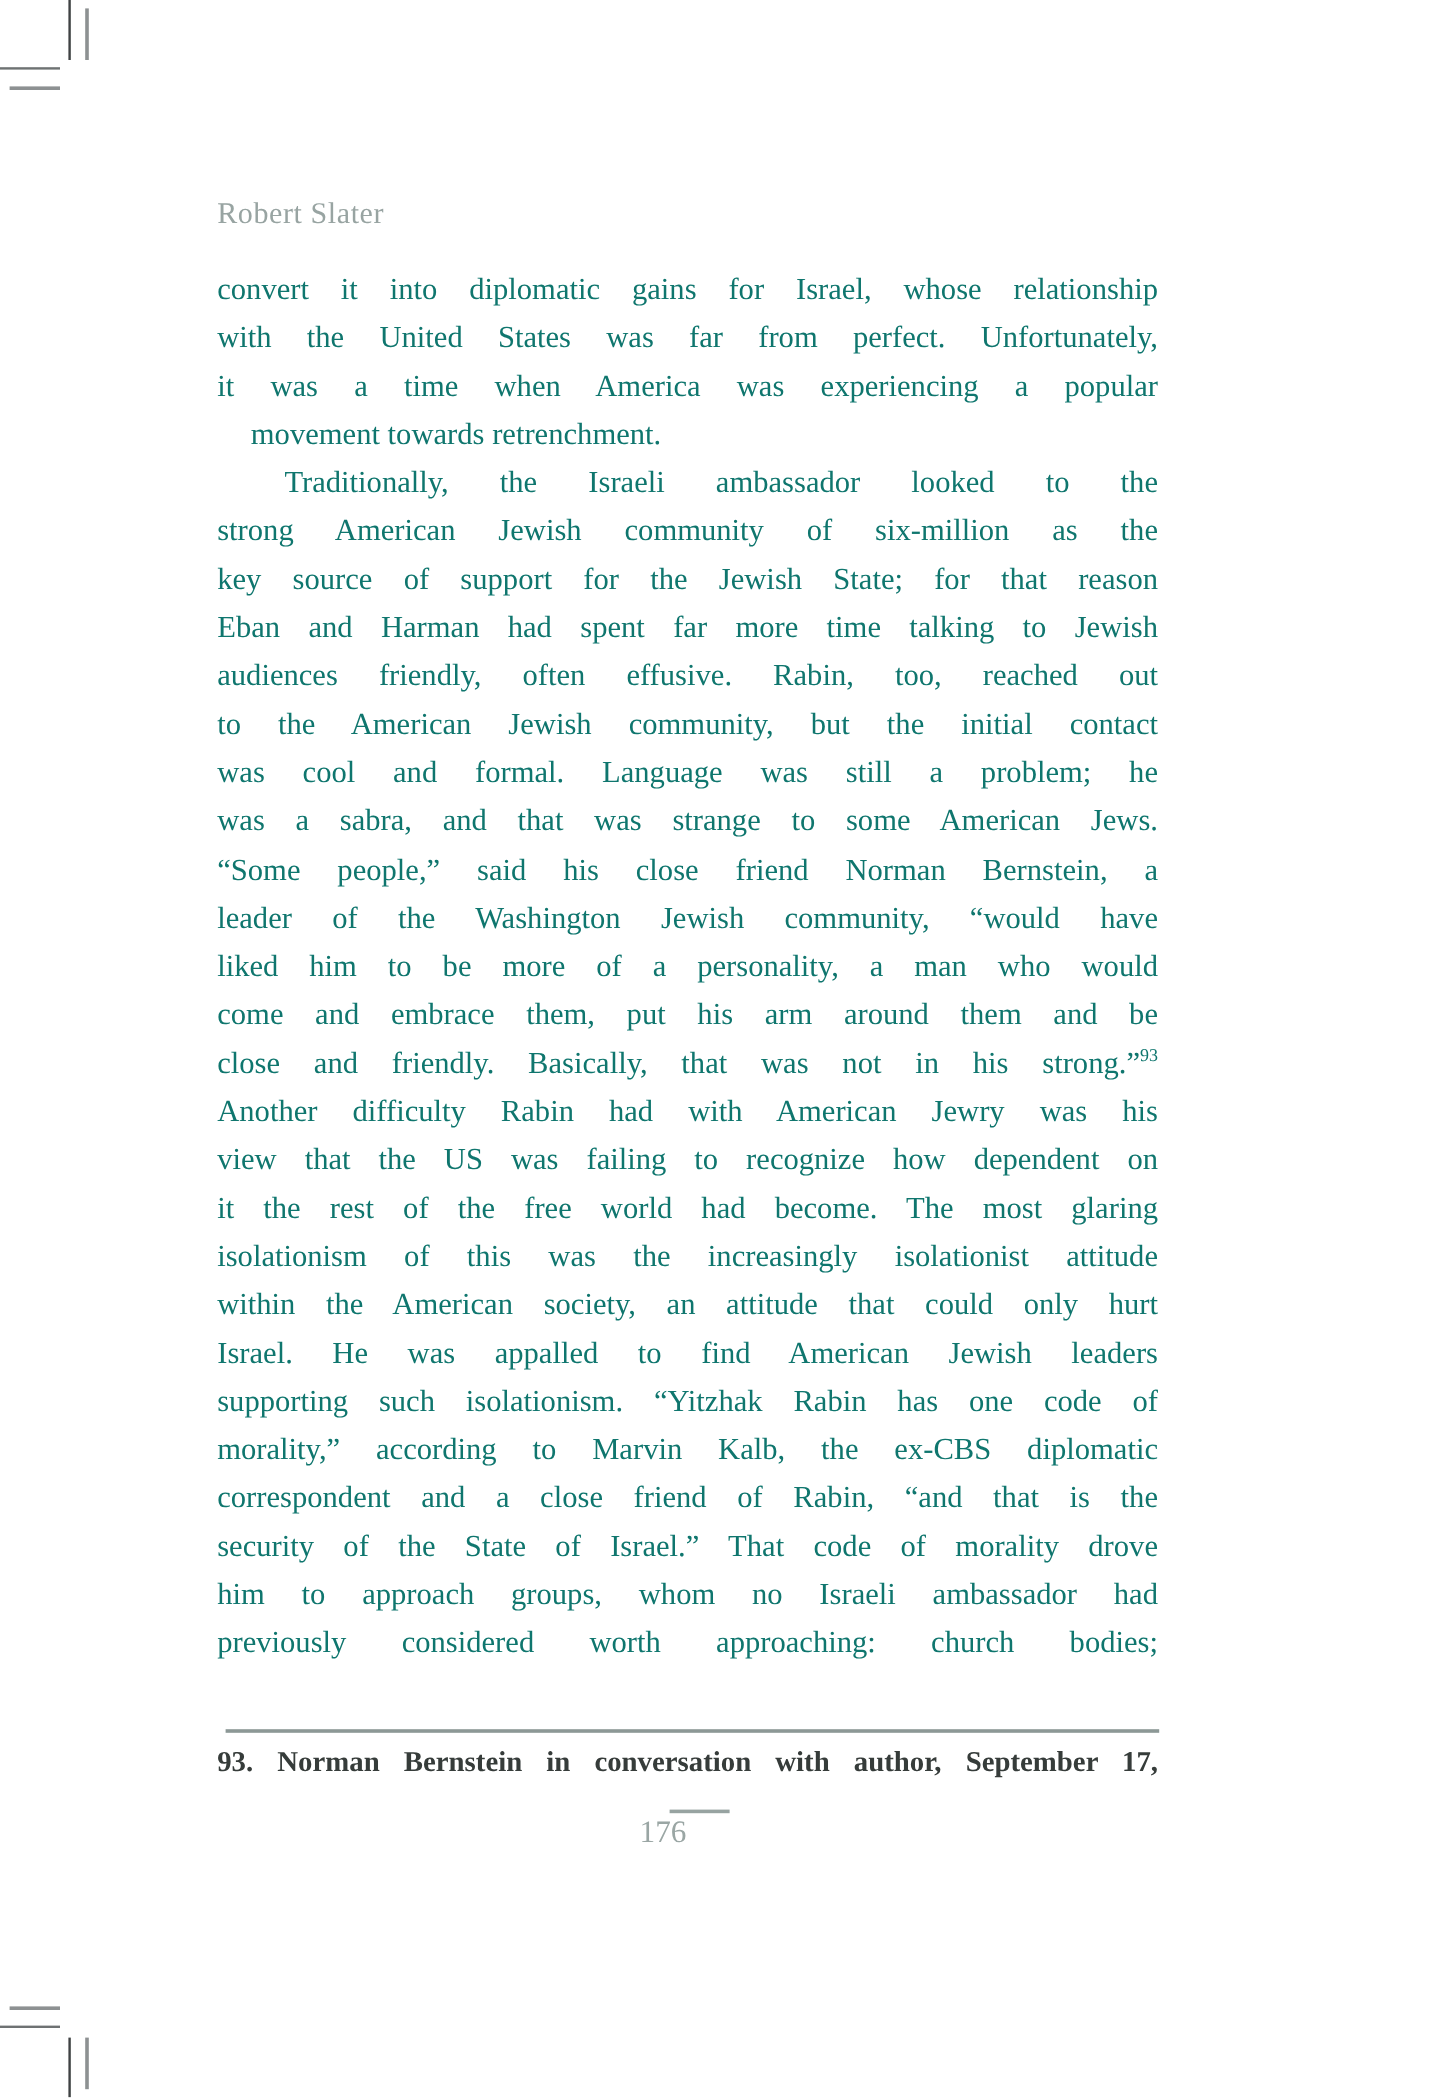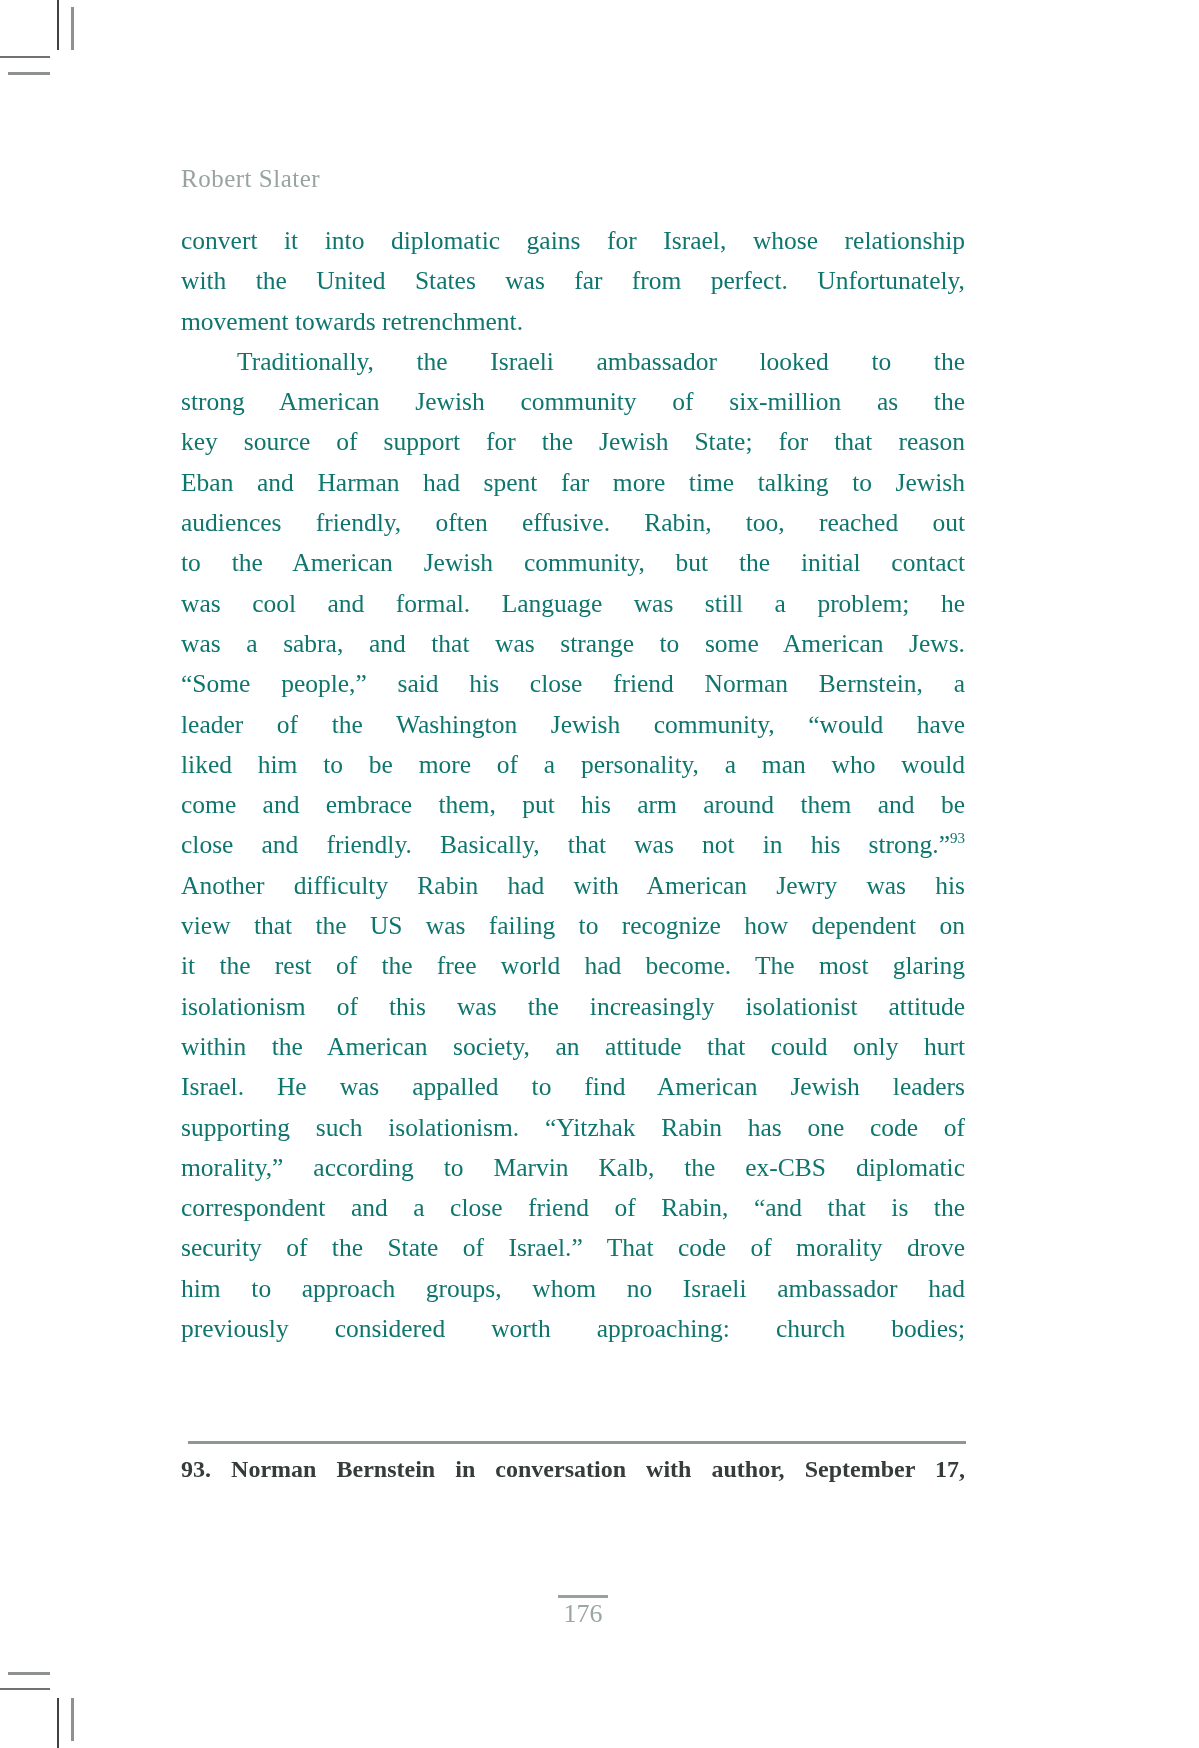--- a/index.html
+++ b/index.html
@@ -38,21 +38,21 @@
     font-size: 25.5px;
   }
   .line {
     height: 40.3px;
     line-height: 40.3px;
     text-align: justify;
     text-align-last: justify;
     text-justify: inter-word;
     white-space: normal;
   }
-  .line.para-end { text-align-last: left; }
+  .line.para-end { text-align-last: left; margin-left: 28px; }
   .line.indent   { text-indent: 56px; }
   .line sup {
     font-size: 15px;
     line-height: 0;
     vertical-align: 10px;
     letter-spacing: 0;
   }
 
   
   .footnote-sep {
@@ -74,23 +74,23 @@
     text-align: justify;
     text-align-last: justify;
     text-justify: inter-word;
     font-weight: bold;
   }
   .fn-line.no-justify { text-align-last: left; }
 
   
   .folio {
     position: absolute;
-    left: 533px; top: 1595px;
+    left: 533px; top: 1508px;
     width: 100px;
-    text-align: center;
+    text-align: left;
   }
   .folio-rule {
     width: 50px; height: 2.5px;
     margin: 0 auto 3px auto;
     background: #97a3a1;
   }
   .folio-num {
     font-size: 26px;
     line-height: 26px;
     color: #9aa6a4;
@@ -119,20 +119,21 @@
   <div class="mark mk-gray" style="left:1149px; top:1672px; width:42px; height:3px;"></div>
   <div class="mark mk-mid" style="left:1149px; top:1688px; width:50px; height:2px;"></div>
   <div class="mark mk-black" style="left:1123px; top:1698px; width:2px;  height:43px;"></div>
   <div class="mark mk-mid" style="left:1140px; top:1698px; width:3px;  height:50px;"></div>
 
   <div class="running-head">Robert Slater</div>
 
   <div class="body-text" id="body-lines">
       <div class="line"><span>convert it into diplomatic gains for Israel, whose relationship</span></div>
       <div class="line"><span>with the United States was far from perfect. Unfortunately,</span></div>
+      <div class="line"><span>it was a time when America was experiencing a popular</span></div>
       <div class="line para-end"><span>movement towards retrenchment.</span></div>
       <div class="line indent"><span>Traditionally, the Israeli ambassador looked to the</span></div>
       <div class="line"><span>strong American Jewish community of six-million as the</span></div>
       <div class="line"><span>key source of support for the Jewish State; for that reason</span></div>
       <div class="line"><span>Eban and Harman had spent far more time talking to Jewish</span></div>
       <div class="line"><span>audiences friendly, often effusive. Rabin, too, reached out</span></div>
       <div class="line"><span>to the American Jewish community, but the initial contact</span></div>
       <div class="line"><span>was cool and formal. Language was still a problem; he</span></div>
       <div class="line"><span>was a sabra, and that was strange to some American Jews.</span></div>
       <div class="line"><span>“Some people,” said his close friend Norman Bernstein, a</span></div>

